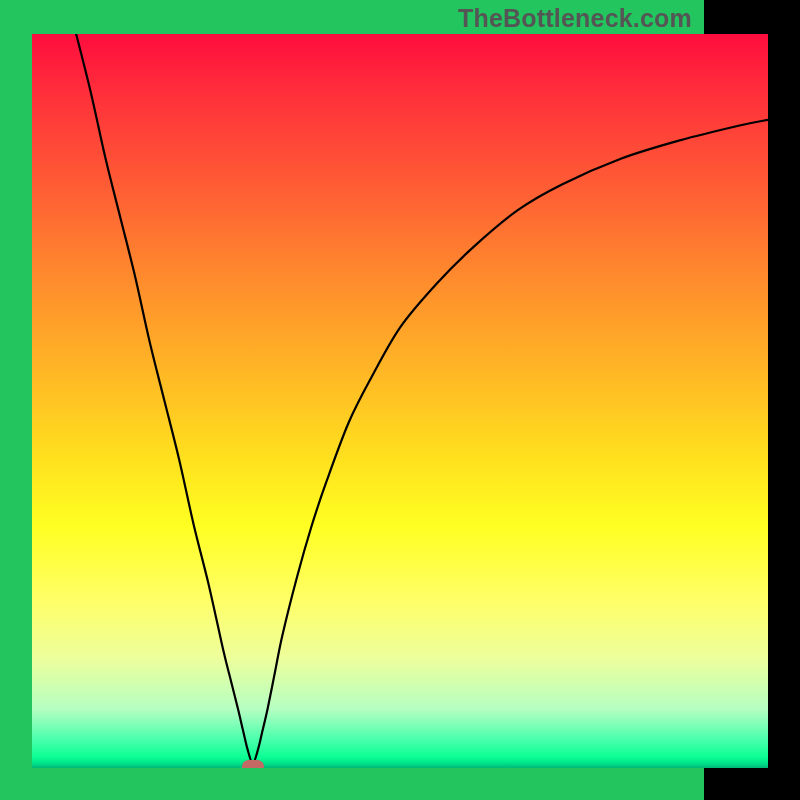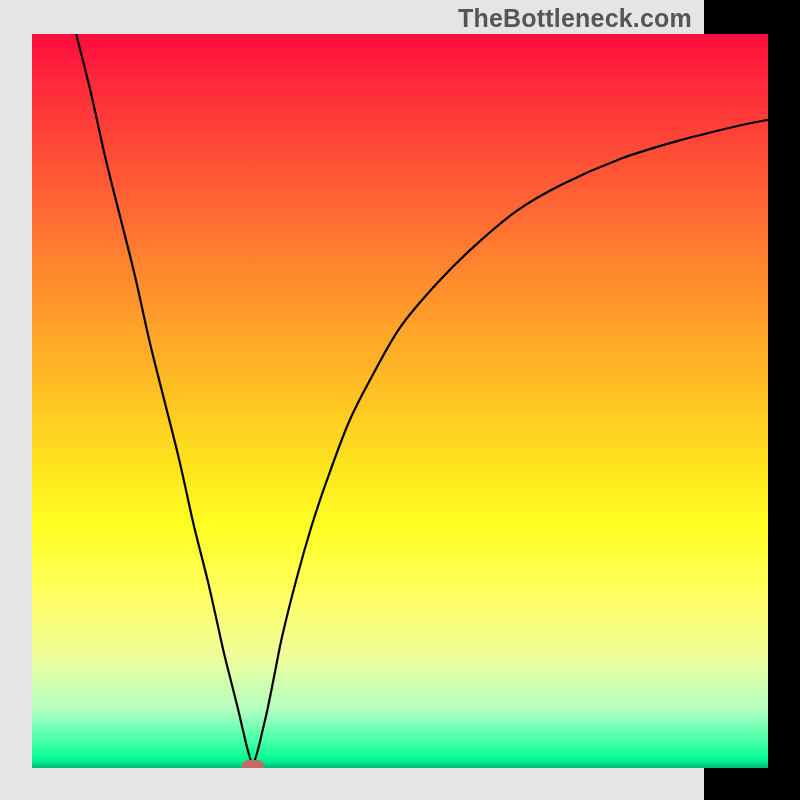--- a/index.html
+++ b/index.html
@@ -1,21 +1,21 @@
 <!DOCTYPE html>
 <html><head>
 <meta charset="utf-8">
 <style>
 * { margin: 0; padding: 0; box-sizing: border-box; }
 html, body { width: 800px; height: 800px; overflow: hidden; background: #000; }
 .frame {
   position: relative;
   width: 704px;
   height: 800px;
-  background: #e5e5e5;
+  background: #22c55e;
 }
 .watermark {
   position: absolute;
   top: 4px;
   right: 12px;
   font-family: Arial, Helvetica, sans-serif;
   font-size: 25px;
   font-weight: 600;
   color: #555;
   letter-spacing: 0.2px;

